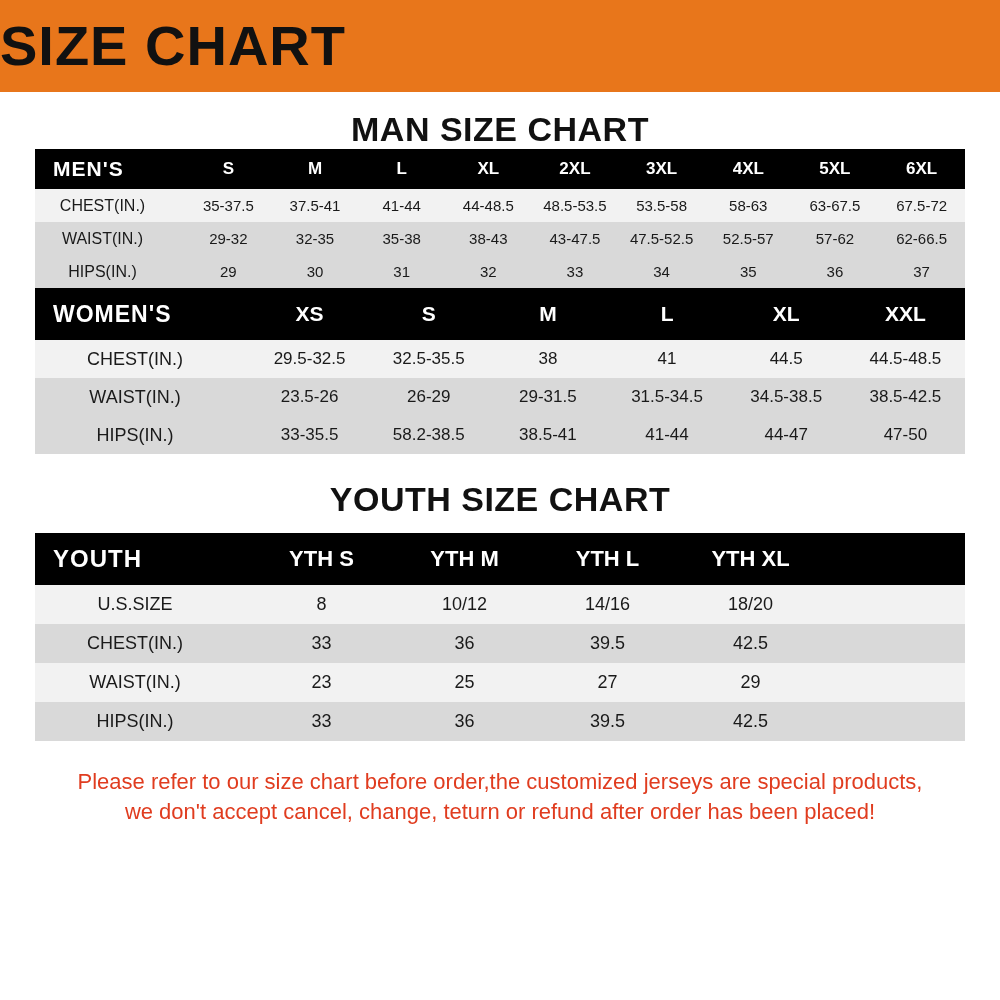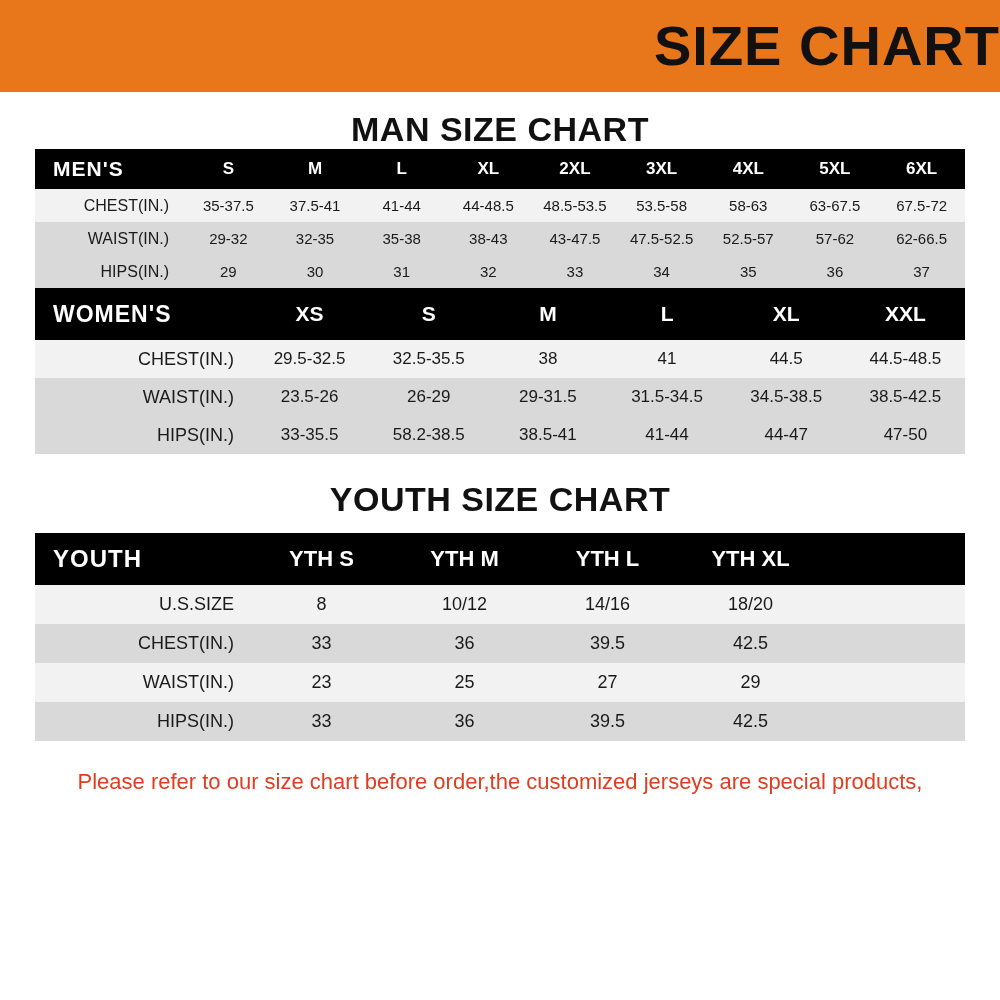--- a/index.html
+++ b/index.html
@@ -16,21 +16,21 @@
     overflow: hidden;
   }
 
   
   .banner {
     width: 1000px;
     height: 92px;
     background: #E8761B;
     display: flex;
     align-items: center;
-    justify-content: flex-end;
+    justify-content: flex-start;
   }
   .banner-title {
     font-family: "Liberation Sans", sans-serif;
     font-weight: bold;
     font-size: 56px;
     letter-spacing: 1px;
     color: #111111;
     line-height: 1;
     text-align: center;
   }
@@ -65,21 +65,21 @@
     text-align: left;
     padding-left: 18px;
     letter-spacing: 1px;
   }
   tbody td {
     text-align: center;
     color: #1a1a1a;
     vertical-align: middle;
   }
   tbody td.rowlabel {
-    text-align: right;
+    text-align: center;
     padding-right: 16px;
     color: #1a1a1a;
   }
   tbody tr.alt td { background: #d9d9d9; }
   tbody tr.plain td { background: #f2f2f2; }
 
   
   #man-table thead th { height: 40px; font-size: 17px; }
   #man-table thead th.rowlabel { font-size: 21px; margin-left: 28px; }
   #man-table tbody td { height: 33px; font-size: 15px; }
@@ -265,15 +265,16 @@
           <td>39.5</td>
           <td>42.5</td>
           <td></td>
         </tr>
       </tbody>
     </table>
   </div>
 
   <div class="note">
     <div>Please refer to our size chart before order,the customized jerseys are special products,</div>
+    <div>we don't accept cancel, change, teturn or refund after order has been placed!</div>
   </div>
 
 </div>
 
 </body></html>

